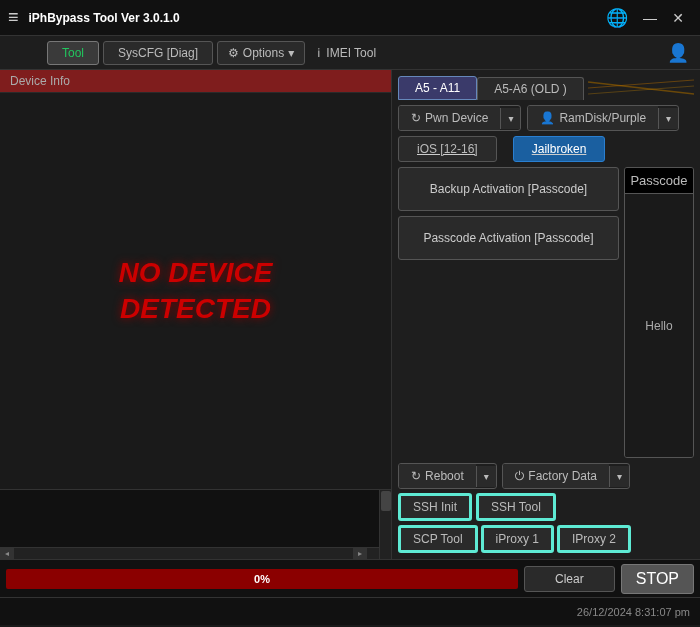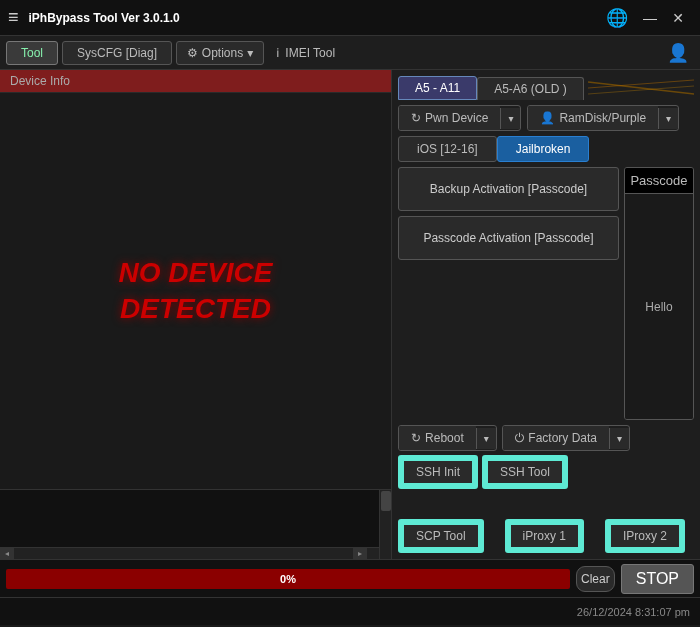--- a/index.html
+++ b/index.html
@@ -72,22 +72,23 @@
       padding: 4px 14px;
       border: 1px solid #555;
       border-radius: 3px;
       cursor: pointer;
       color: #bbb;
       background: #2a2a2a;
       font-size: 12px;
     }
     .nav-tab.active {
       background: #3a3a3a;
-      color: #86efac;
+      color: #22c55e;
       border-color: #777;
+      margin-left: 41px;
     }
     #options-btn {
       display: flex;
       align-items: center;
       gap: 4px;
       padding: 4px 10px;
       border: 1px solid #555;
       border-radius: 3px;
       cursor: pointer;
       color: #bbb;
@@ -265,21 +266,22 @@
       padding: 5px 7px;
       background: #2a2a2a;
       color: #bbb;
       cursor: pointer;
       font-size: 10px;
       border-left: 1px solid #555;
     }
 
     #ios-jb-row {
       display: flex;
-      gap: 0;
+      gap: 16px;
+      text-decoration: underline;
     }
     .mode-btn {
       padding: 5px 18px;
       background: #2a2a2a;
       border: 1px solid #555;
       color: #bbb;
       cursor: pointer;
       font-size: 12px;
       border-radius: 3px;
     }
@@ -348,27 +350,26 @@
       display: flex;
       gap: 5px;
       align-items: center;
     }
     #ssh-row {
       display: flex;
       gap: 4px;
     }
     #proxy-row {
       display: flex;
-      gap: 21px;
-      margin-top: 26px;
+      gap: 3px;
     }
     .small-btn {
       padding: 4px 12px;
       background: #2a2a2a;
-      border: 6px solid #5eead4;
+      border: 3px solid #5eead4;
       color: #bbb;
       cursor: pointer;
       font-size: 12px;
       border-radius: 3px;
       text-align: center;
     }
 
     
     #progress-area {
       height: 38px;
@@ -395,27 +396,27 @@
     #progress-label {
       position: absolute;
       top: 50%;
       left: 50%;
       transform: translate(-50%, -50%);
       color: #fff;
       font-size: 11px;
       font-weight: bold;
     }
     #clear-btn {
-      padding: 5px 4px;
+      padding: 5px 30px;
       background: #2a2a2a;
       border: 1px solid #555;
       color: #ccc;
       cursor: pointer;
       font-size: 12px;
-      border-radius: 9px;
+      border-radius: 3px;
     }
     #stop-btn {
       padding: 5px 14px;
       background: #555;
       border: 1px solid #777;
       color: #fff;
       cursor: pointer;
       font-size: 16px;
       border-radius: 3px;
     }

